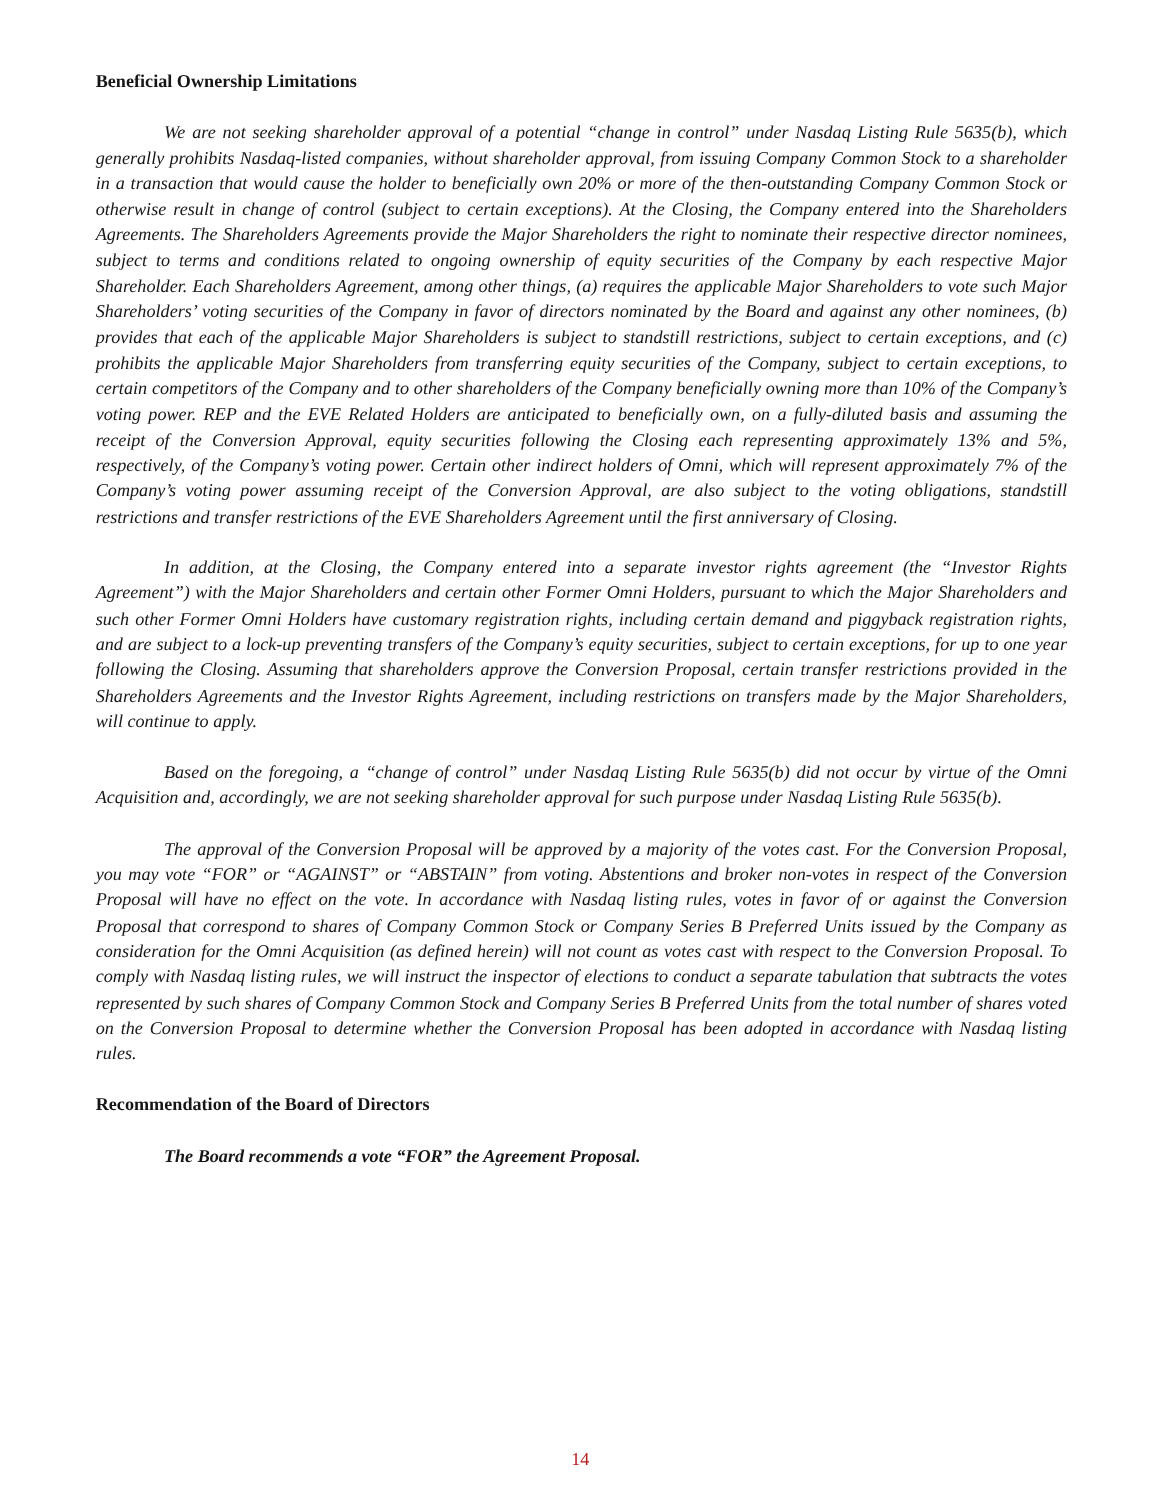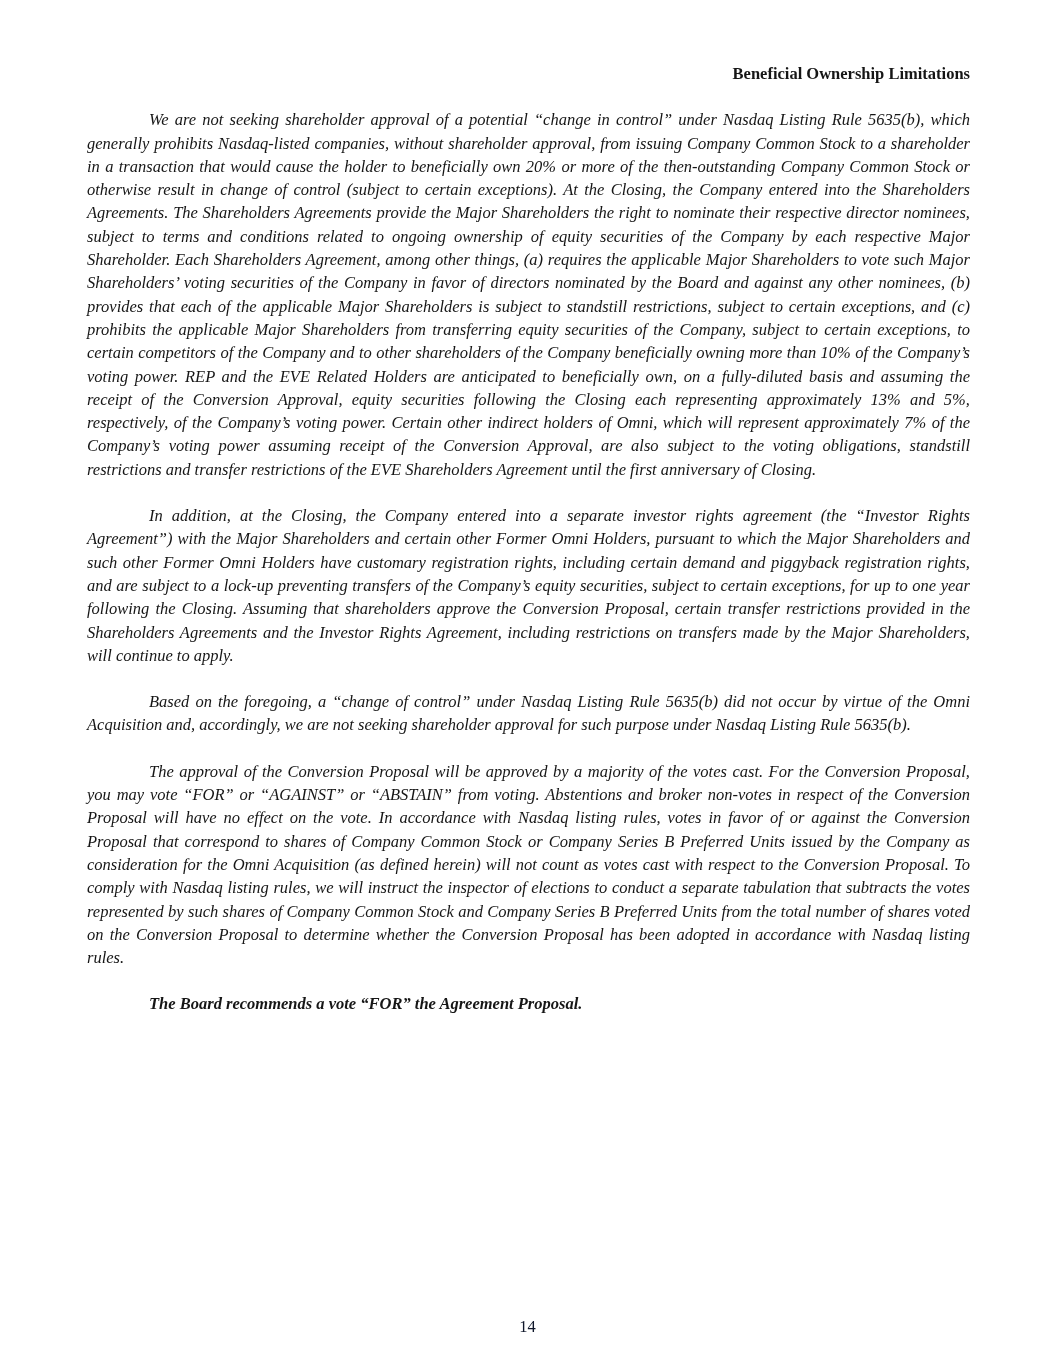--- a/index.html
+++ b/index.html
@@ -17,56 +17,57 @@
     font-family: "Liberation Serif", "DejaVu Serif", serif;
     font-size: 16.5px;
     line-height: 23.3px;
     color: #161616;
     overflow: hidden;
   }
   .heading {
     font-size: 16.5px;
     font-weight: 700;
     margin: 0 0 23px 0;
-    text-align: right;
+    text-align: left;
   }
   .para {
     margin: 0 0 23px 0;
     text-align: justify;
     text-indent: 62px;
     font-style: italic;
   }
   .para.recommendation {
     font-weight: 700;
     text-align: left;
   }
   .page-number {
     position: absolute;
     left: 0;
     right: 0;
     bottom: 27px;
     text-align: center;
     font-size: 16.5px;
-    color: #0f172a;
+    color: #b91c1c;
   }
 </style>
 </head>
 <body>
 
 <div class="page">
 
   <h2 class="heading">Beneficial Ownership Limitations</h2>
 
   <p class="para">We are not seeking shareholder approval of a potential “change in control” under Nasdaq Listing Rule 5635(b), which generally prohibits Nasdaq-listed companies, without shareholder approval, from issuing Company Common Stock to a shareholder in a transaction that would cause the holder to beneficially own 20% or more of the then-outstanding Company Common Stock or otherwise result in change of control (subject to certain exceptions). At the Closing, the Company entered into the Shareholders Agreements. The Shareholders Agreements provide the Major Shareholders the right to nominate their respective director nominees, subject to terms and conditions related to ongoing ownership of equity securities of the Company by each respective Major Shareholder. Each Shareholders Agreement, among other things, (a) requires the applicable Major Shareholders to vote such Major Shareholders’ voting securities of the Company in favor of directors nominated by the Board and against any other nominees, (b) provides that each of the applicable Major Shareholders is subject to standstill restrictions, subject to certain exceptions, and (c) prohibits the applicable Major Shareholders from transferring equity securities of the Company, subject to certain exceptions, to certain competitors of the Company and to other shareholders of the Company beneficially owning more than 10% of the Company’s voting power. REP and the EVE Related Holders are anticipated to beneficially own, on a fully-diluted basis and assuming the receipt of the Conversion Approval, equity securities following the Closing each representing approximately 13% and 5%, respectively, of the Company’s voting power. Certain other indirect holders of Omni, which will represent approximately 7% of the Company’s voting power assuming receipt of the Conversion Approval, are also subject to the voting obligations, standstill restrictions and transfer restrictions of the EVE Shareholders Agreement until the first anniversary of Closing.</p>
 
   <p class="para">In addition, at the Closing, the Company entered into a separate investor rights agreement (the “Investor Rights Agreement”) with the Major Shareholders and certain other Former Omni Holders, pursuant to which the Major Shareholders and such other Former Omni Holders have customary registration rights, including certain demand and piggyback registration rights, and are subject to a lock-up preventing transfers of the Company’s equity securities, subject to certain exceptions, for up to one year following the Closing.  Assuming that shareholders approve the Conversion Proposal, certain transfer restrictions provided in the Shareholders Agreements and the Investor Rights Agreement, including restrictions on transfers made by the Major Shareholders, will continue to apply.</p>
 
   <p class="para">Based on the foregoing, a “change of control” under Nasdaq Listing Rule 5635(b) did not occur by virtue of the Omni Acquisition and, accordingly, we are not seeking shareholder approval for such purpose under Nasdaq Listing Rule 5635(b).</p>
 
 
   <p class="para">The approval of the Conversion Proposal will be approved by a majority of the votes cast.  For the Conversion Proposal, you may vote “FOR” or “AGAINST” or “ABSTAIN” from voting.  Abstentions and broker non-votes in respect of the Conversion Proposal will have no effect on the vote.  In accordance with Nasdaq listing rules, votes in favor of or against the Conversion Proposal that correspond to shares of Company Common Stock or Company Series B Preferred Units issued by the Company as consideration for the Omni Acquisition (as defined herein) will not count as votes cast with respect to the Conversion Proposal.  To comply with Nasdaq listing rules, we will instruct the inspector of elections to conduct a separate tabulation that subtracts the votes represented by such shares of Company Common Stock and Company Series B Preferred Units from the total number of shares voted on the Conversion Proposal to determine whether the Conversion Proposal has been adopted in accordance with Nasdaq listing rules.</p>
 
+  <h2 class="heading">Recommendation of the Board of Directors</h2>
 
   <p class="para recommendation">The Board recommends a vote “FOR” the Agreement Proposal.</p>
 
   <div class="page-number">14</div>
 
 </div>
 
 </body></html>

